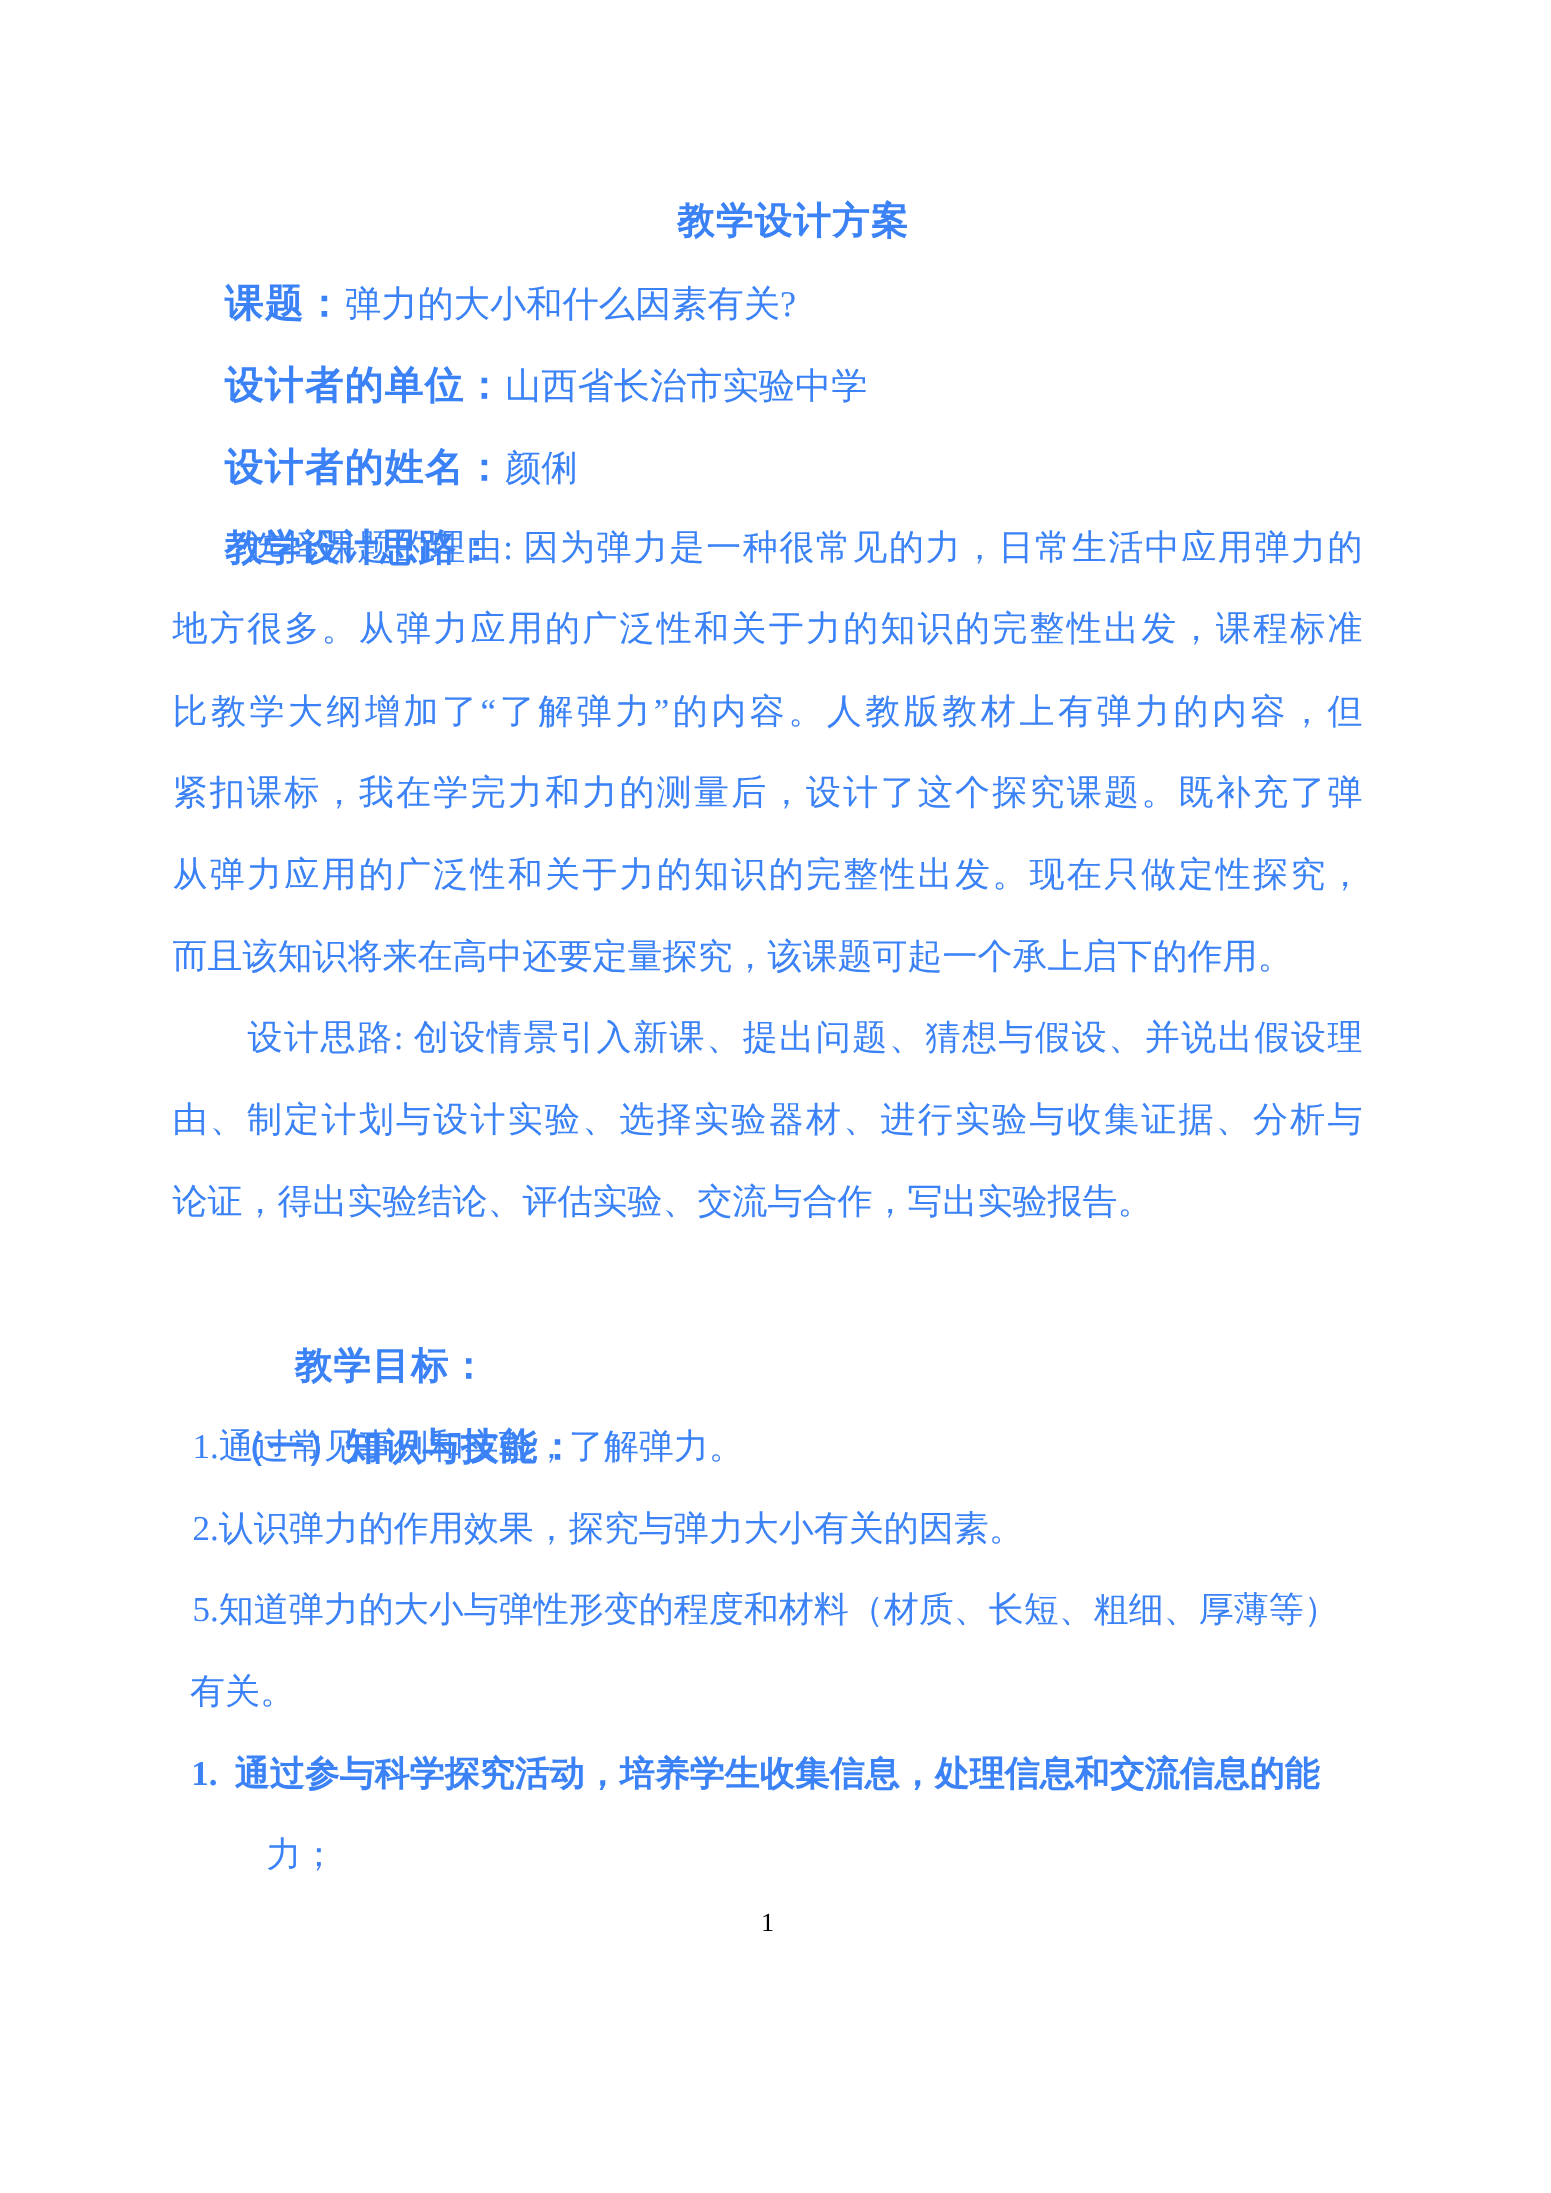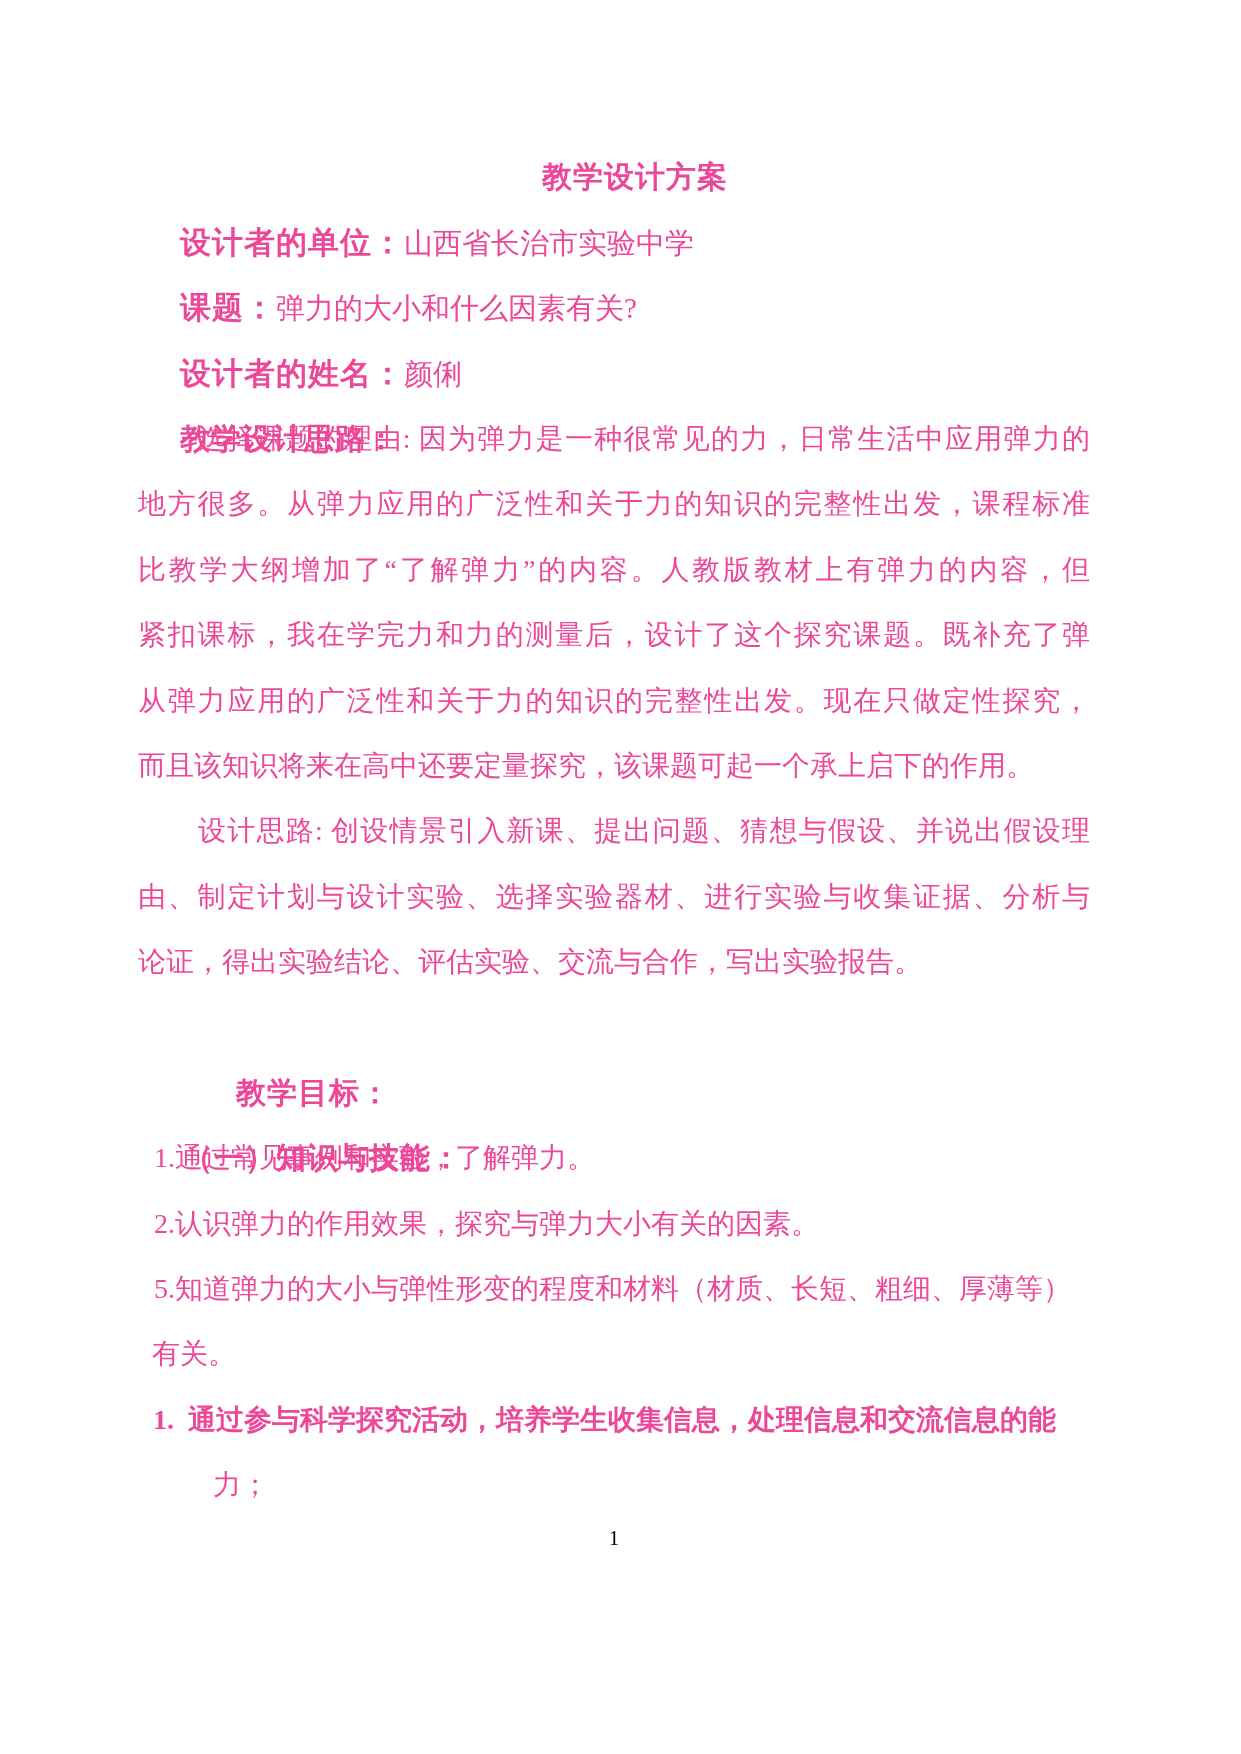--- a/index.html
+++ b/index.html
@@ -19,21 +19,21 @@
   .content {
     padding-top: 79px;
     margin-left: 138px;
     width: 952px;
   }
   .line {
     height: 65.4px;
     line-height: 65.4px;
     font-size: 28px;
     white-space: pre;
-    color: #ec4899;
+    color: #3b82f6;
   }
   .stretch {
     white-space: normal;
     text-align: justify;
     text-align-last: justify;
   }
   .hd {
     font-family: "Liberation Sans", "DejaVu Sans", sans-serif;
     font-weight: 700;
     font-size: 30px;
@@ -61,25 +61,25 @@
 <body>
 
 <div class="page">
   <div class="content">
 
     <div class="line title-line">
       <span class="hd">教学设计方案</span>
     </div>
 
     <div class="line">
-      <span class="hd meta-label">设计者的单位：</span><span class="val">山西省长治市实验中学</span>
+      <span class="hd meta-label">课题：</span><span class="val">弹力的大小和什么因素有关?</span>
     </div>
 
     <div class="line">
-      <span class="hd meta-label">课题：</span><span class="val">弹力的大小和什么因素有关?</span>
+      <span class="hd meta-label">设计者的单位：</span><span class="val">山西省长治市实验中学</span>
     </div>
 
     <div class="line">
       <span class="hd meta-label">设计者的姓名：</span><span class="val">颜俐</span>
     </div>
 
     <div class="line">
       <span class="hd">教学设计思路：</span>
     </div>
 

